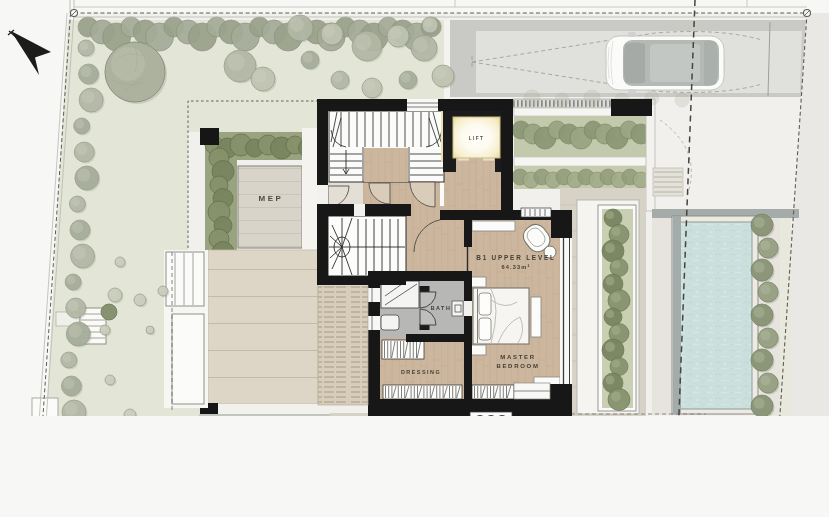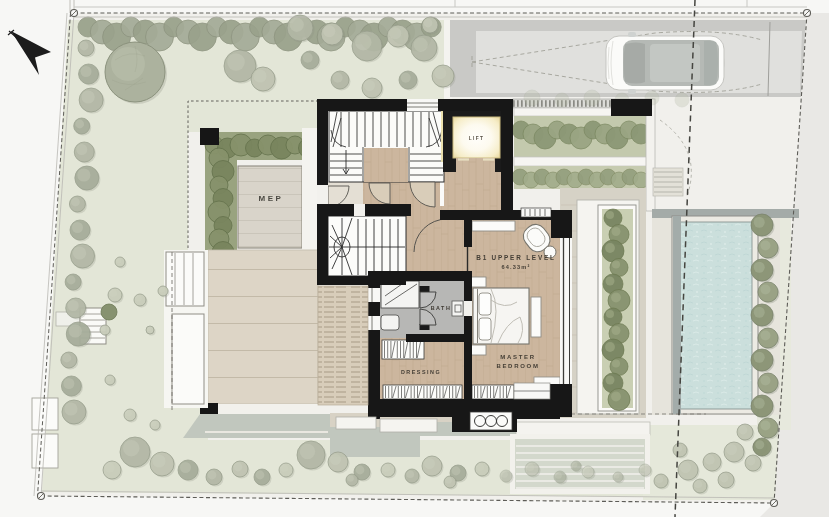--- a/index.html
+++ b/index.html
@@ -1,17 +1,17 @@
 <!DOCTYPE html>
 <html><head>
 <meta charset="utf-8">
 <title>B1 Upper Level Plan</title>
 <style>
 html,body{margin:0;padding:0;background:#f7f7f5;font-family:"Liberation Sans",sans-serif;}
-#plan{width:829px;height:517px;overflow:hidden;}
+#plan{width:829px;height:416px;overflow:hidden;}
 </style>
 </head>
 <body>
 <div id="plan">
 <svg width="829" height="517" viewBox="0 0 829 517" xmlns="http://www.w3.org/2000/svg">
 <defs>
 <pattern id="wood" width="21" height="44" patternUnits="userSpaceOnUse">
  <rect width="21" height="44" fill="#ccb69e"></rect>
  <line x1="0" y1="0" x2="0" y2="44" stroke="#bda78d" stroke-width="0.7"></line>
  <line x1="7" y1="0" x2="7" y2="44" stroke="#c2ab90" stroke-width="0.6"></line>

